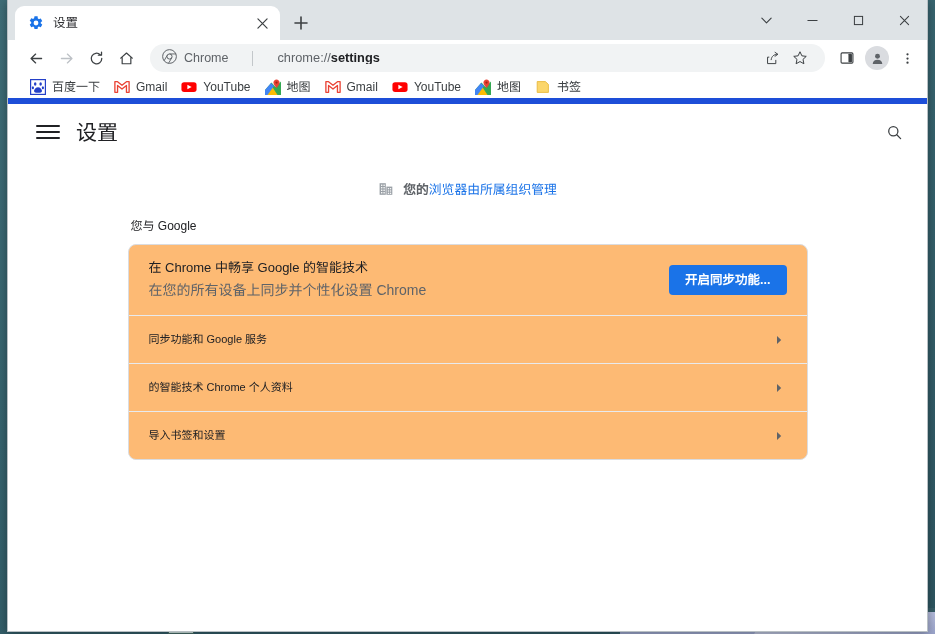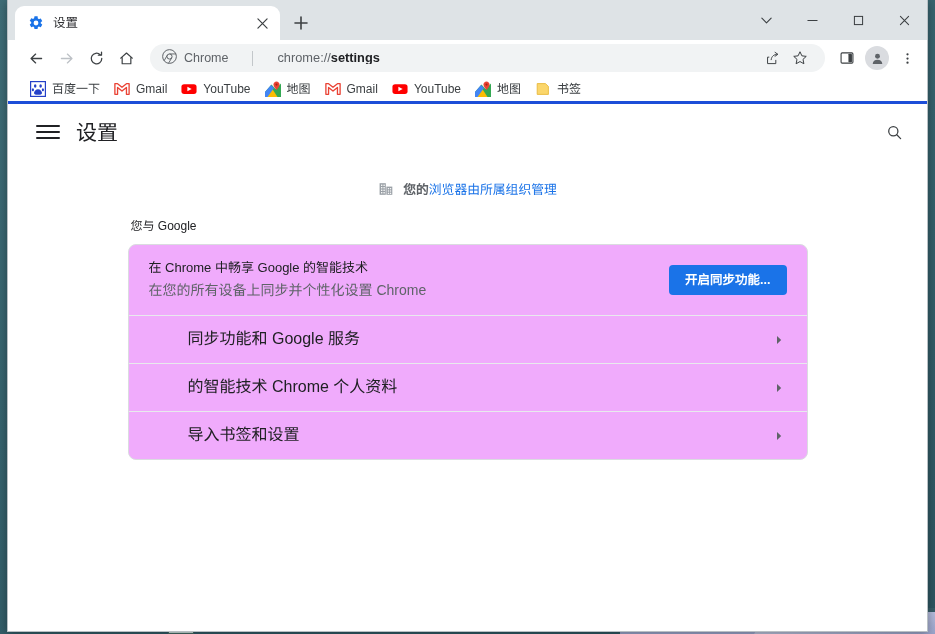--- a/index.html
+++ b/index.html
@@ -179,21 +179,21 @@
   }
 
   
   .bookmarkbar {
     height: 28px;
     background: #ffffff;
     display: flex;
     align-items: center;
     padding: 0 8px 0 16px;
     gap: 0;
-    border-bottom: 3px solid #1d4ed8;
+    border-bottom: 6px solid #1d4ed8;
   }
   .bm {
     display: flex;
     align-items: center;
     gap: 6px;
     padding: 3px 8px 3px 6px;
     border-radius: 4px;
     white-space: nowrap;
   }
   .bm-ico { width: 16px; height: 16px; flex: 0 0 16px; display: block; }
@@ -257,21 +257,21 @@
     padding-top: 22px;
   }
   .section-title {
     font-size: 12px;
     color: #202124;
     margin: 0 0 12px 3px;
     line-height: 1;
   }
 
   .card {
-    background: #f0abfc;
+    background: #fdba74;
     border: 1px solid #dadce0;
     border-radius: 8px;
     overflow: hidden;
   }
 
   .row {
     display: flex;
     align-items: center;
     padding: 0 20px;
     min-height: 48px;
@@ -290,24 +290,23 @@
     color: #202124;
     line-height: 1.45;
   }
   .row-secondary {
     font-size: 14px;
     color: #5f6368;
     line-height: 1.45;
     margin-top: 2px;
   }
   .row-label {
-    font-size: 16px;
+    font-size: 11px;
     color: #202124;
     line-height: 1.4;
-    margin-left: 39px;
   }
   .chevron {
     width: 16px; height: 16px;
     flex: 0 0 16px;
     display: flex; align-items: center; justify-content: center;
     margin-left: 12px;
   }
   .btn-primary {
     flex: 0 0 auto;
     background: #1a73e8;

